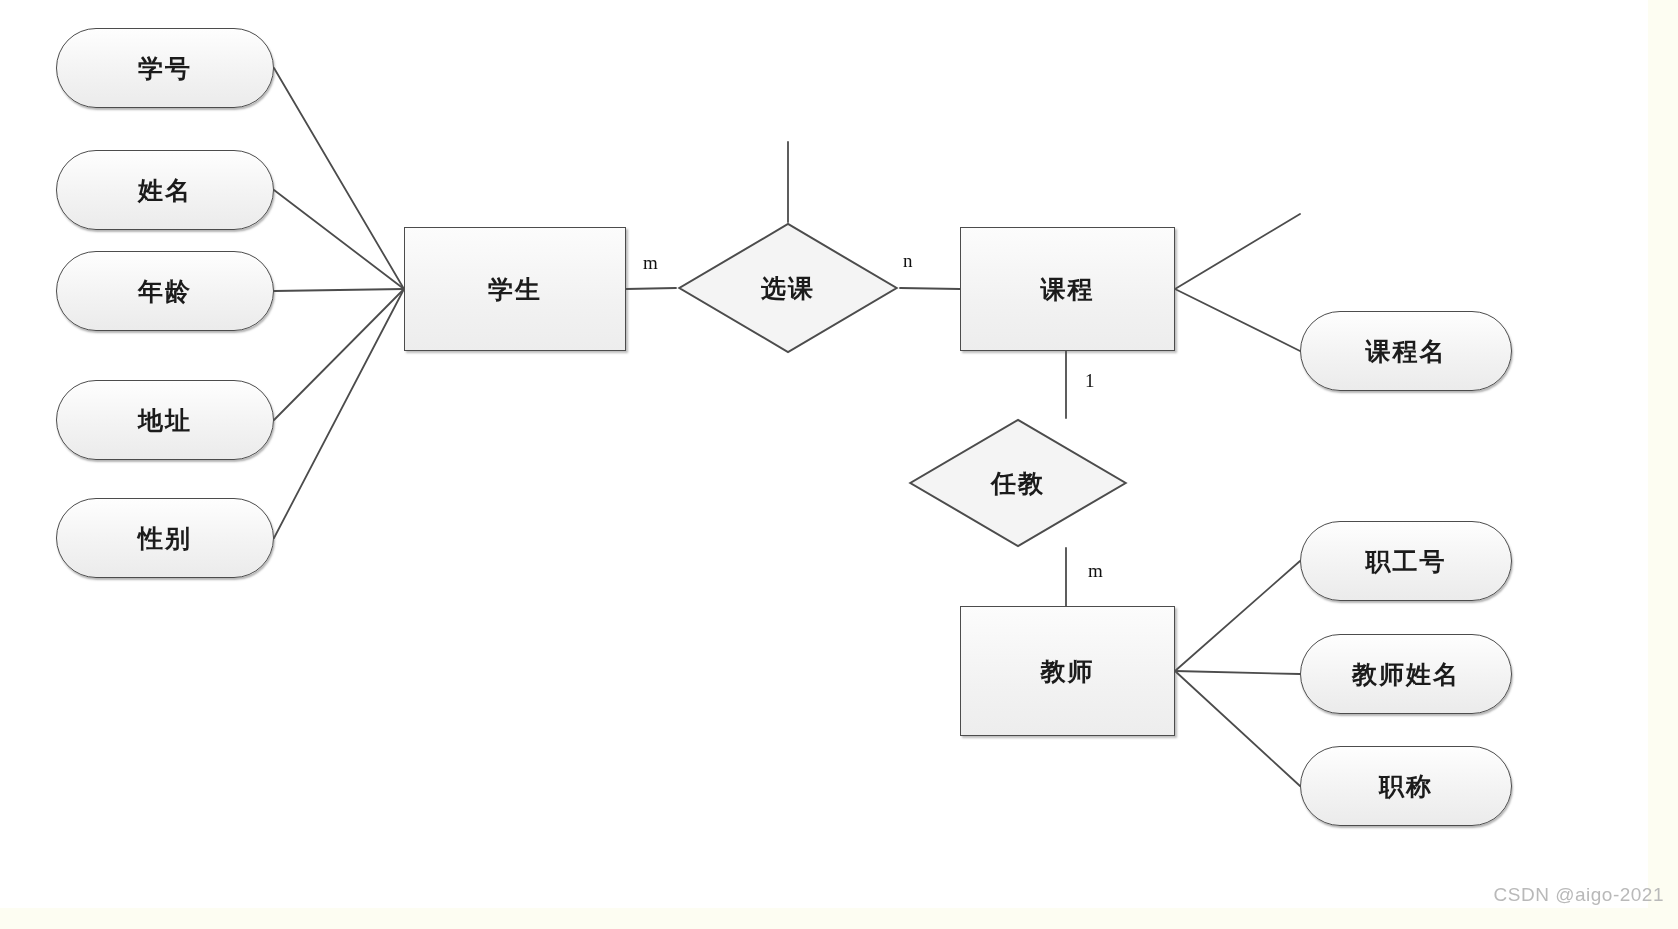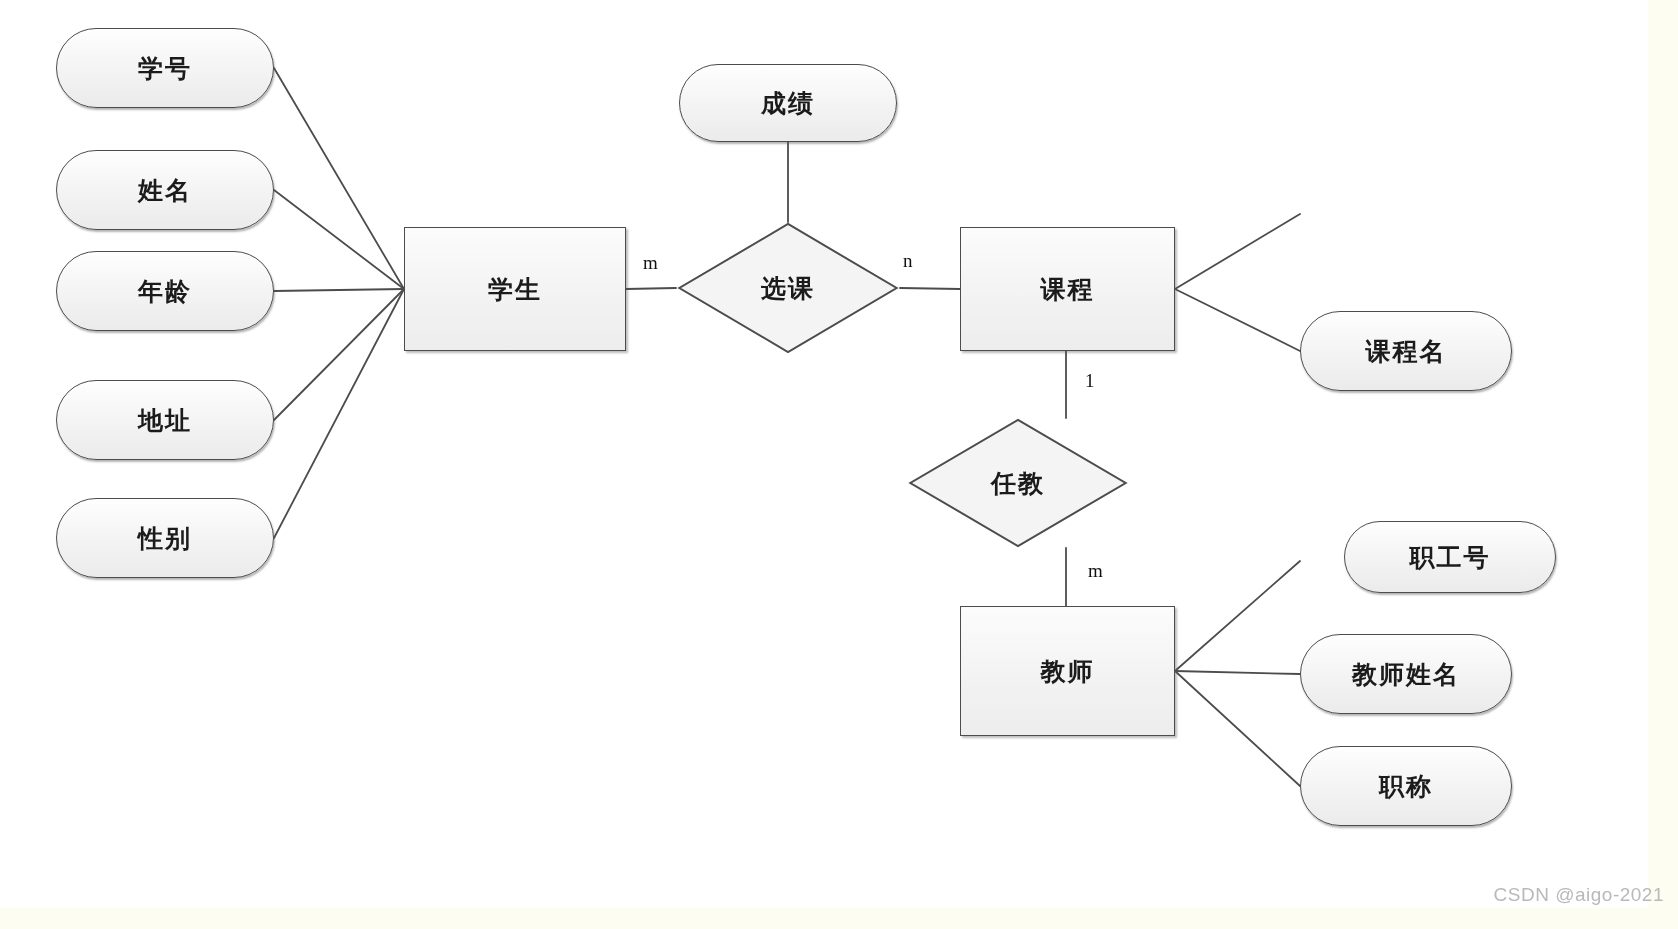--- a/index.html
+++ b/index.html
@@ -135,29 +135,26 @@
       <div class="node attr" style="left: 56px; top: 251px; width: 218px; height: 80px;">
         <span>年龄</span>
       </div>
       <div class="node attr" style="left: 56px; top: 380px; width: 218px; height: 80px;">
         <span>地址</span>
       </div>
       <div class="node attr" style="left: 56px; top: 498px; width: 218px; height: 80px;">
         <span>性别</span>
       </div>
 
-      <div class="node attr" style="left: 679px; top: 64px; width: 218px; height: 78px;">
-        <span>成绩</span>
-      </div>
 
       <div class="node attr" style="left: 1300px; top: 311px; width: 212px; height: 80px;">
         <span>课程名</span>
       </div>
 
-      <div class="node attr" style="left: 1344px; top: 521px; width: 212px; height: 72px;">
+      <div class="node attr" style="left: 1300px; top: 521px; width: 212px; height: 80px;">
         <span>职工号</span>
       </div>
       <div class="node attr" style="left: 1300px; top: 634px; width: 212px; height: 80px;">
         <span>教师姓名</span>
       </div>
       <div class="node attr" style="left: 1300px; top: 746px; width: 212px; height: 80px;">
         <span>职称</span>
       </div>
 
       <div class="node entity" style="left: 404px; top: 227px; width: 222px; height: 124px;">

